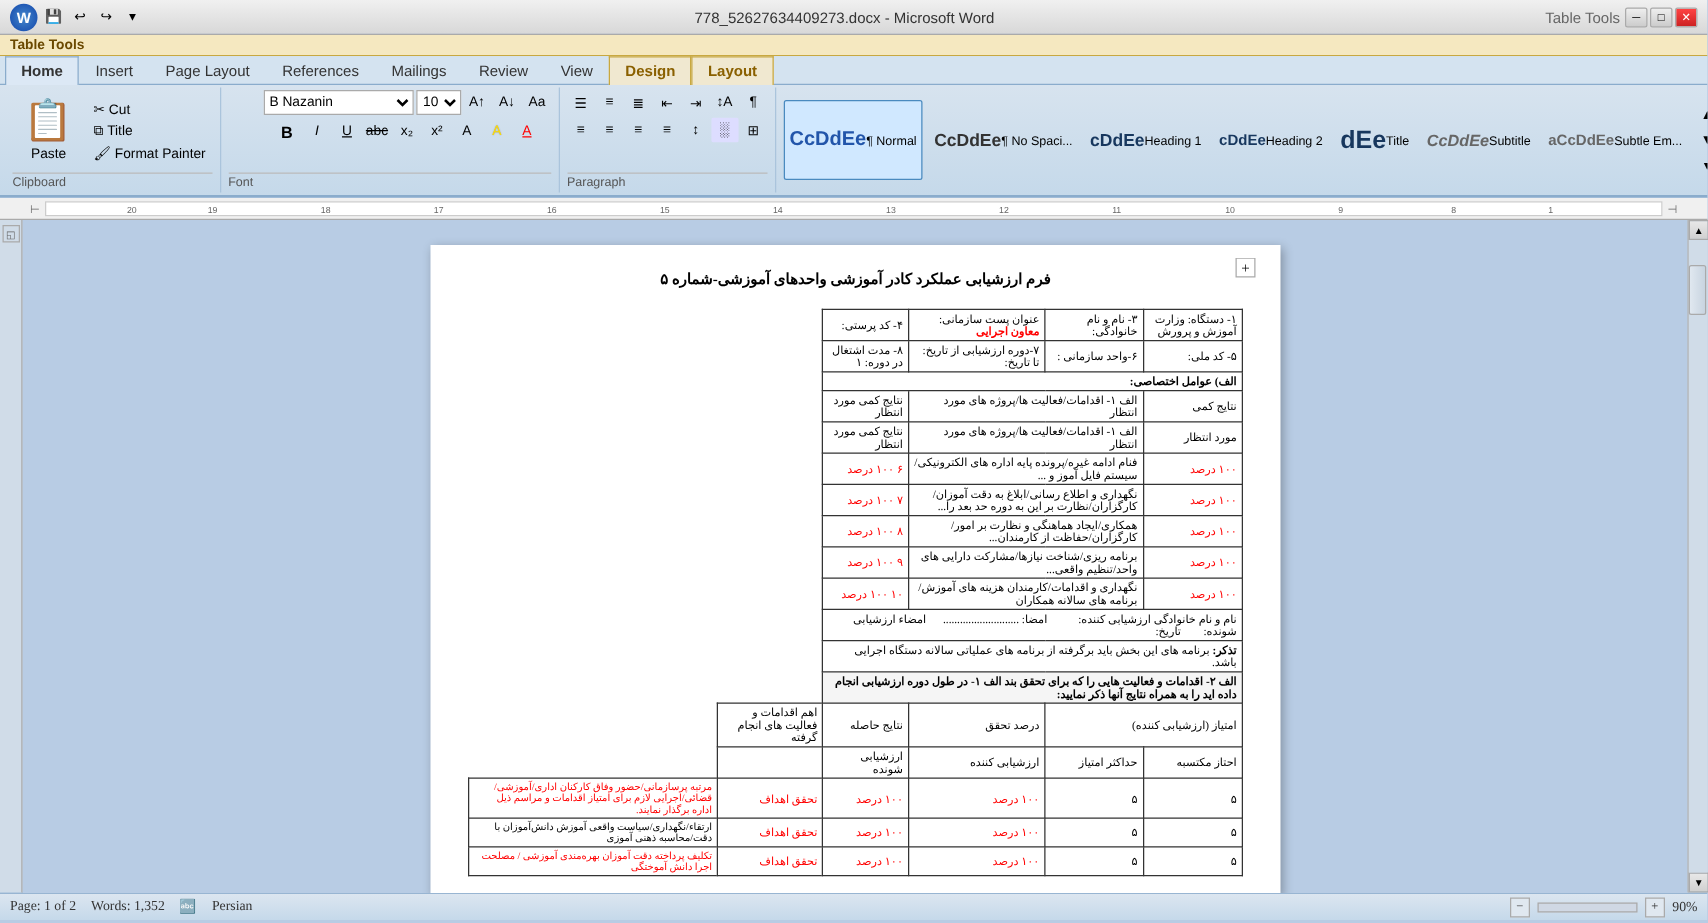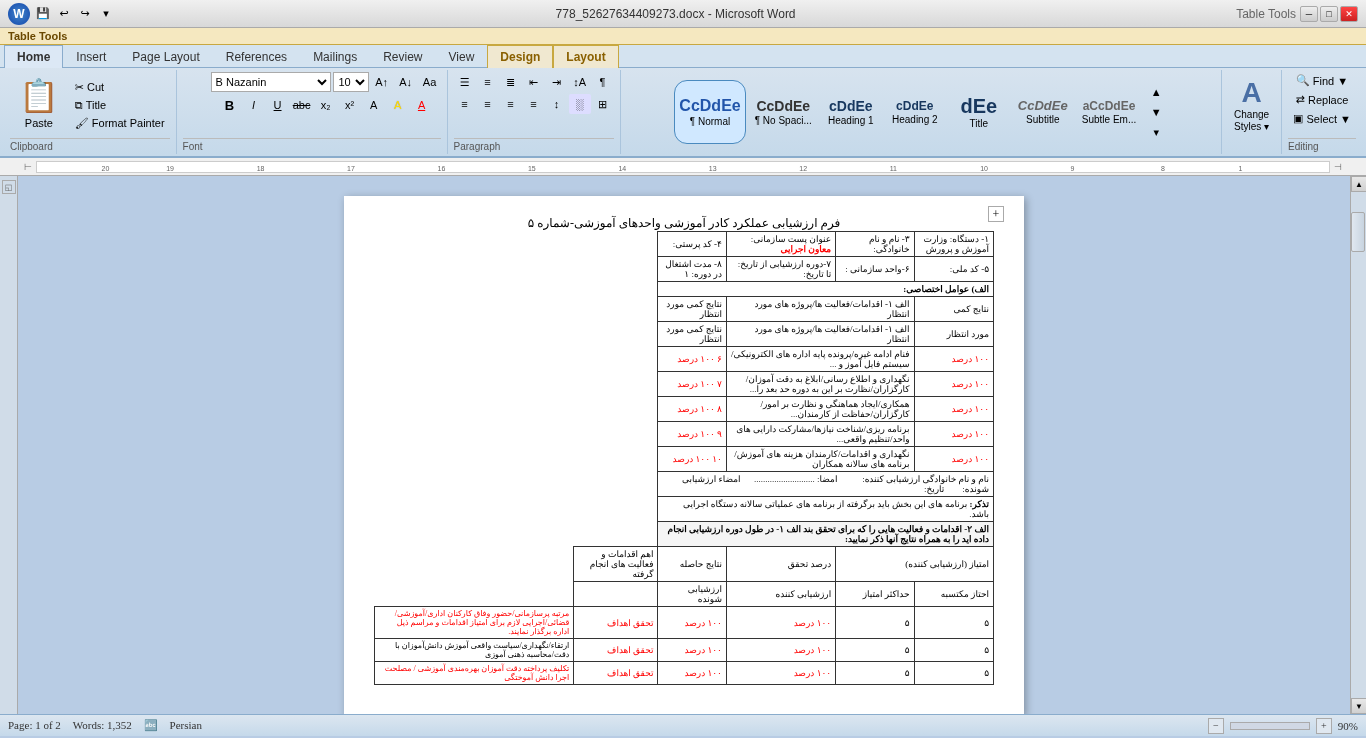--- a/index.html
+++ b/index.html
@@ -128,27 +128,26 @@
     .icon-btn.strike { text-decoration: line-through; }
 
     
     .para-row { display: flex; gap: 1px; }
 
     
     .styles-group { flex: 1; }
     .styles-group .ribbon-group-content { gap: 4px; flex-wrap: nowrap; }
     .style-btn {
       display: flex;
-      flex-direction: column;
       align-items: center;
       justify-content: center;
       min-width: 60px;
       height: 64px;
       border: 1px solid transparent;
-      border-radius: 13px;
+      border-radius: 2px;
       cursor: pointer;
       padding: 4px;
       font-size: 10px;
       text-align: left;
     }
     .style-btn.active { background: #d0e8ff; border-color: #4a8abf; }
     .style-preview { font-size: 18px; font-weight: bold; line-height: 1; }
     .style-label { font-size: 10px; margin-top: 2px; }
 
     
@@ -219,22 +218,22 @@
       box-shadow: 2px 2px 8px rgba(0,0,0,0.3);
       padding: 20px 30px;
       font-family: 'B Nazanin', 'Times New Roman', serif;
       font-size: 10px;
       direction: rtl;
     }
 
     .doc-title {
       text-align: center;
       font-size: 12px;
-      font-weight: normal;
-      margin-bottom: 0;
+      font-weight: bold;
+      margin-bottom: 16px;
     }
 
     table.form-table {
       width: 100%;
       border-collapse: collapse;
       font-size: 9px;
       direction: rtl;
     }
     table.form-table td, table.form-table th {
       border: 1px solid #333;

